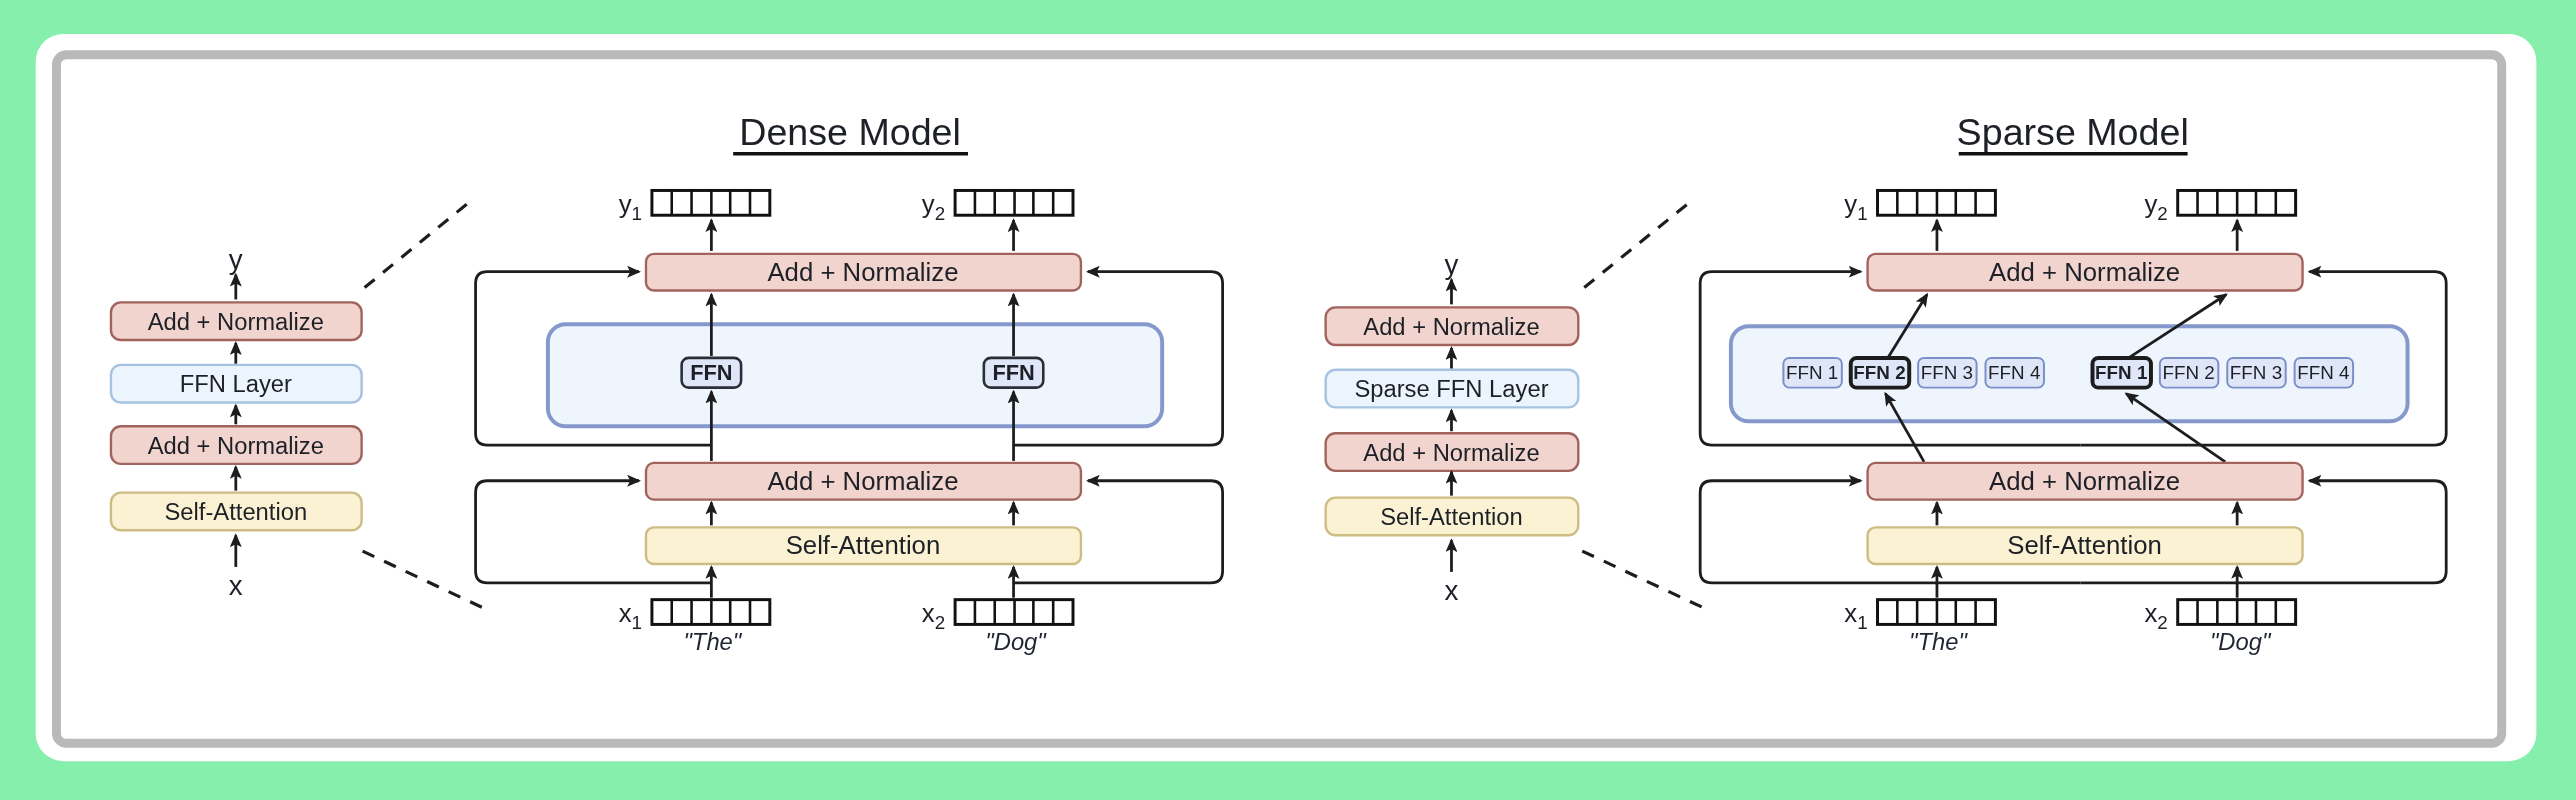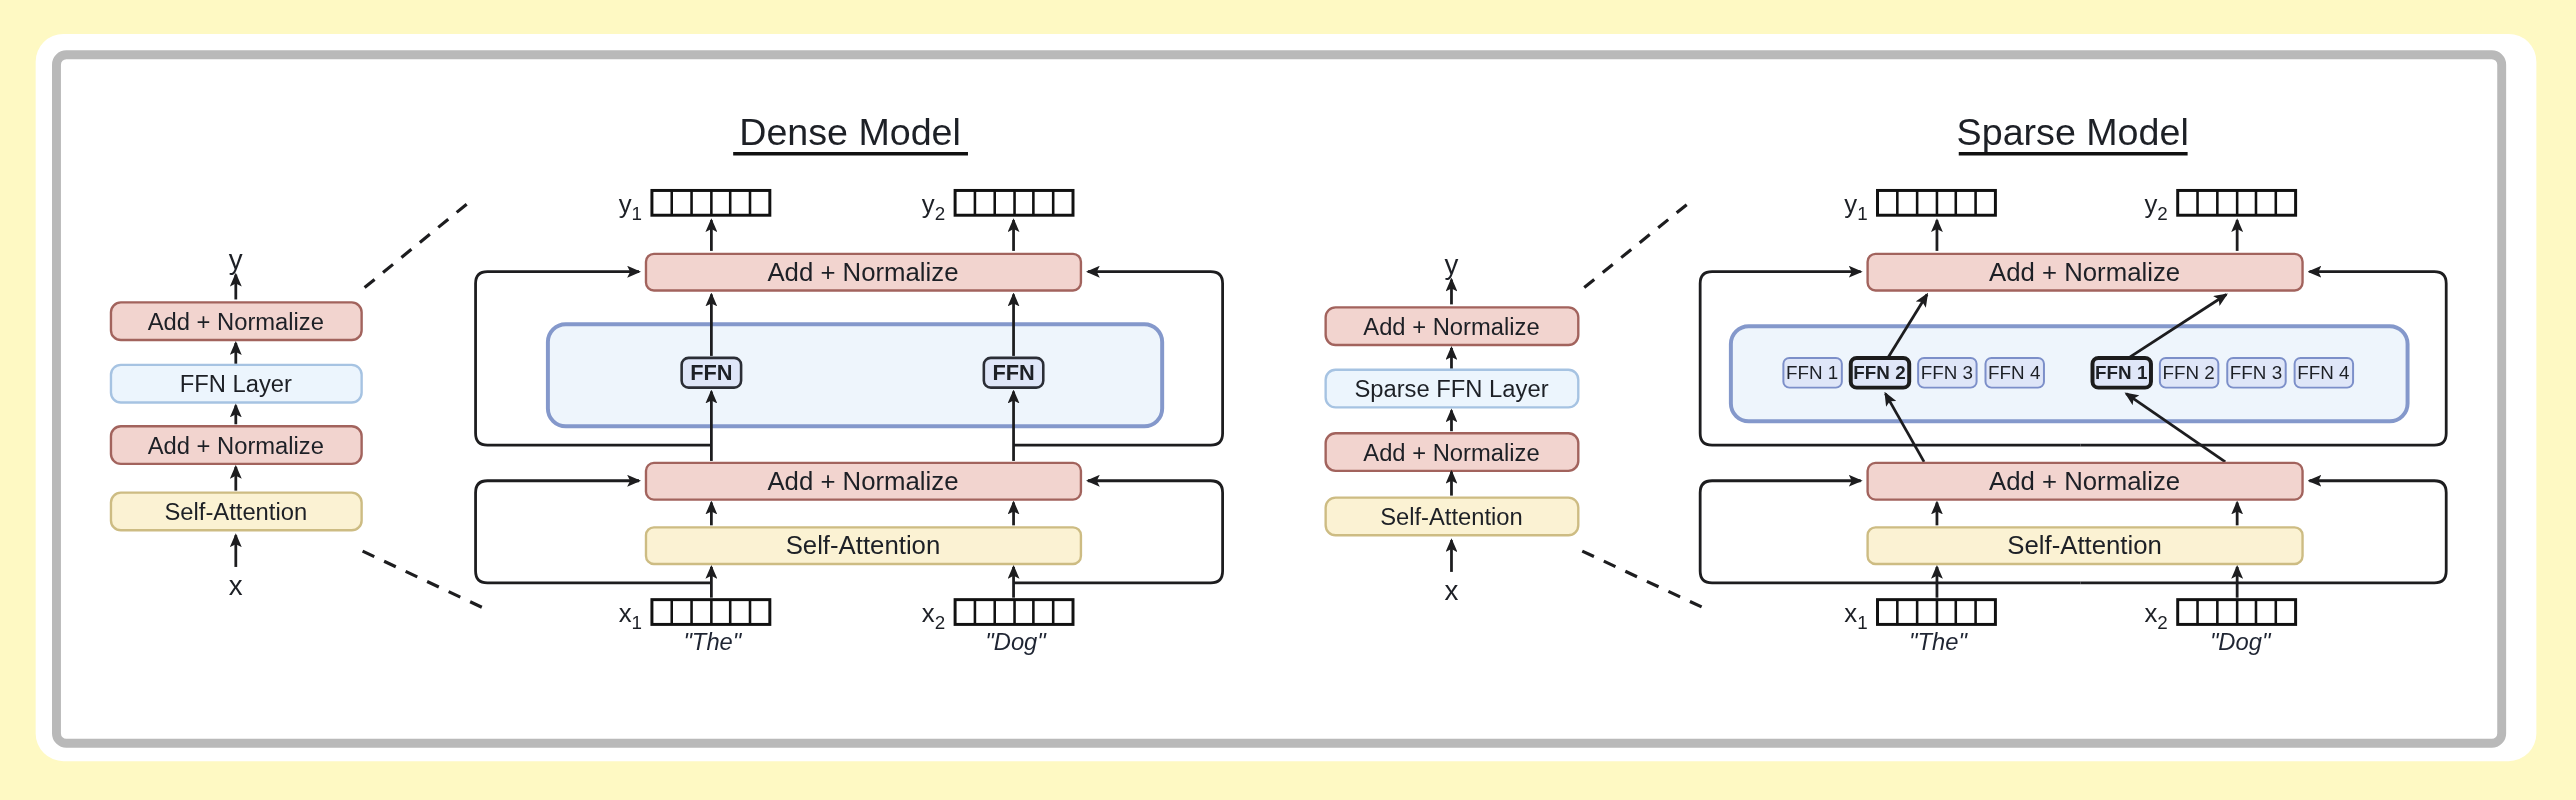--- a/index.html
+++ b/index.html
@@ -1,17 +1,17 @@
 <!DOCTYPE html>
 <html><head>
 <meta charset="utf-8">
 <style>
   html,body{margin:0;padding:0;background:#000;}
   body{font-family:"Liberation Sans",sans-serif;}
-  .stage{width:2576px;height:801px;position:relative;background:#fef9c3;}
+  .stage{width:2576px;height:801px;position:relative;background:#86efac;}
   svg{display:block;}
   text{fill:#1d2026;}
   .t-title{font-size:38px;}
   .t-box{font-size:26px;}
   .t-mini{font-size:24px;}
   .t-ffn{font-size:22px;font-weight:700;}
   .t-exp{font-size:19px;}
   .t-exp-sel{font-size:19px;font-weight:700;}
   .t-axis{font-size:28px;}
   .t-tok{font-size:26px;}

